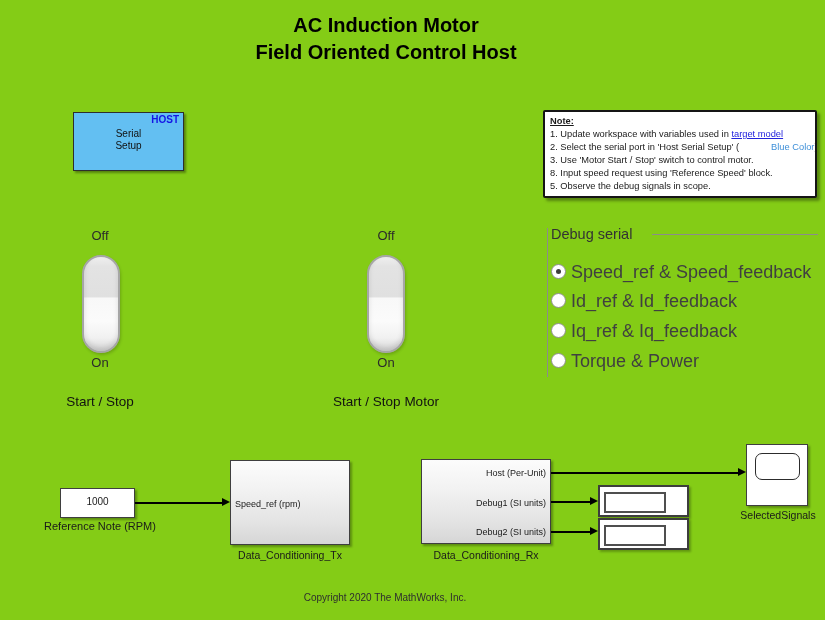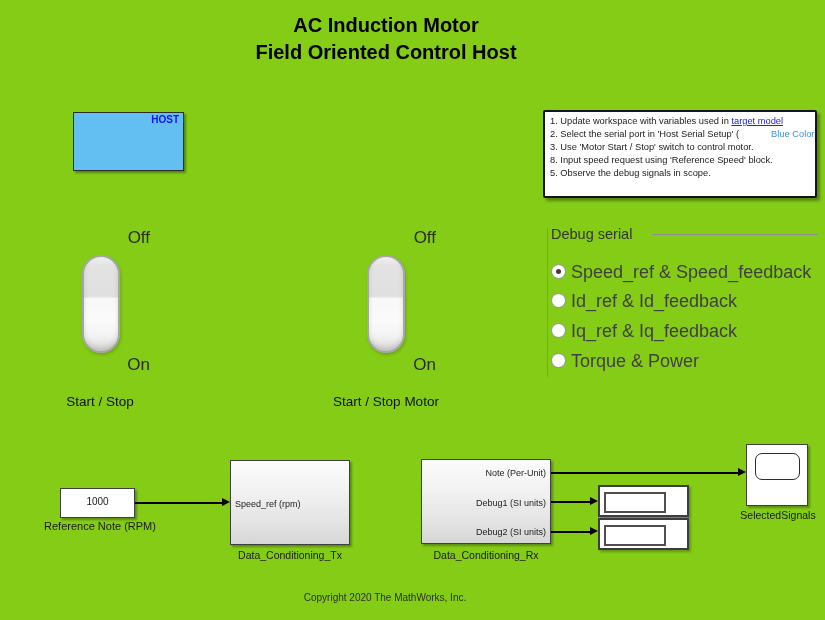--- a/index.html
+++ b/index.html
@@ -22,21 +22,21 @@
   
   .note-box{left:543px;top:110px;width:274px;height:88px;background:#fff;
             border:2px solid #151515;border-radius:2px;box-shadow:3px 3px 3px rgba(0,0,0,0.35);
             box-sizing:border-box;padding:3px 2px 0 5px;font-size:9.3px;line-height:13.1px;}
   .note-box .nline{white-space:nowrap;}
   .note-heading{font-weight:bold;text-decoration:underline;}
   .note-link{color:#2222dd;text-decoration:underline;cursor:pointer;}
   .note-blue{color:#3e8fd8;padding-left:32px;}
 
   
-  .sw-off,.sw-on{width:100px;text-align:right;font-size:17px;color:#2b2b2b;}
+  .sw-off,.sw-on{width:100px;text-align:center;font-size:13px;color:#2b2b2b;}
   .sw-pill{width:38px;height:98px;border:2px solid #a6a6a6;border-radius:20px;box-sizing:border-box;
            background:linear-gradient(180deg,#efefef 0%,#e3e3e3 10%,#e0e0e0 42%,#f8f8f8 44%,
                       #fbfbfb 68%,#f1f1f1 86%,#d9d9d9 98%);
            box-shadow:inset 0 -3px 5px rgba(0,0,0,0.12),1px 2px 3px rgba(0,0,0,0.18);cursor:pointer;}
   .sw-caption{width:180px;text-align:center;font-size:13.5px;line-height:15.5px;color:#111;}
 
   
   .grp-vline{left:547px;top:228px;width:1px;height:149px;background:#8c8c8c;}
   .grp-hline{left:652px;top:234px;width:166px;height:1px;background:#8c8c8c;}
   .grp-title{left:551px;top:226px;font-size:14.5px;color:#333;}
@@ -80,23 +80,28 @@
 
 <div id="screen">
 
   <div class="abs model-title">
     <div>AC Induction Motor</div>
     <div>Field Oriented Control Host</div>
   </div>
 
   <div class="abs serial-block">
     <span class="host-tag">HOST</span>
+    <div class="serial-label">
+      <div>Serial</div>
+      <div>Setup</div>
+    </div>
   </div>
 
   <div class="abs note-box">
+    <div class="nline note-heading">Note:</div>
     <div class="nline"><span>1. Update workspace with variables used in </span><span class="note-link">target model</span></div>
     <div class="nline"><span>2. Select the serial port in 'Host Serial Setup' (</span><span class="note-blue">Blue Color</span><span>)</span></div>
     <div class="nline">3. Use 'Motor Start / Stop' switch to control motor.</div>
     <div class="nline">8. Input speed request using 'Reference Speed' block.</div>
     <div class="nline">5. Observe the debug signals in scope.</div>
   </div>
 
   <div class="abs sw-off" style="left:50px;top:228px;">Off</div>
   <div class="abs sw-pill" style="left:82px;top:255px;"></div>
   <div class="abs sw-on" style="left:50px;top:355px;">On</div>
@@ -144,21 +149,21 @@
     <div class="wire-line" style="left:135px;top:502px;width:88px;"></div>
     <div class="arrow-right" style="left:222px;top:498px;"></div>
   </div>
 
   <div class="abs subsys tx-block">
     <span class="port-label" style="left:4px;top:37px;">Speed_ref (rpm)</span>
   </div>
   <div class="abs block-name" style="left:230px;top:549px;width:120px;">Data_Conditioning_Tx</div>
 
   <div class="abs subsys rx-block">
-    <span class="port-label" style="right:4px;top:7px;">Note (Per-Unit)</span>
+    <span class="port-label" style="right:4px;top:7px;">Host (Per-Unit)</span>
     <span class="port-label" style="right:4px;top:37px;">Debug1 (SI units)</span>
     <span class="port-label" style="right:4px;top:66px;">Debug2 (SI units)</span>
   </div>
   <div class="abs block-name" style="left:421px;top:549px;width:130px;">Data_Conditioning_Rx</div>
 
   <div>
     <div class="wire-line" style="left:551px;top:472px;width:187px;"></div>
     <div class="arrow-right" style="left:738px;top:468px;"></div>
   </div>
 

